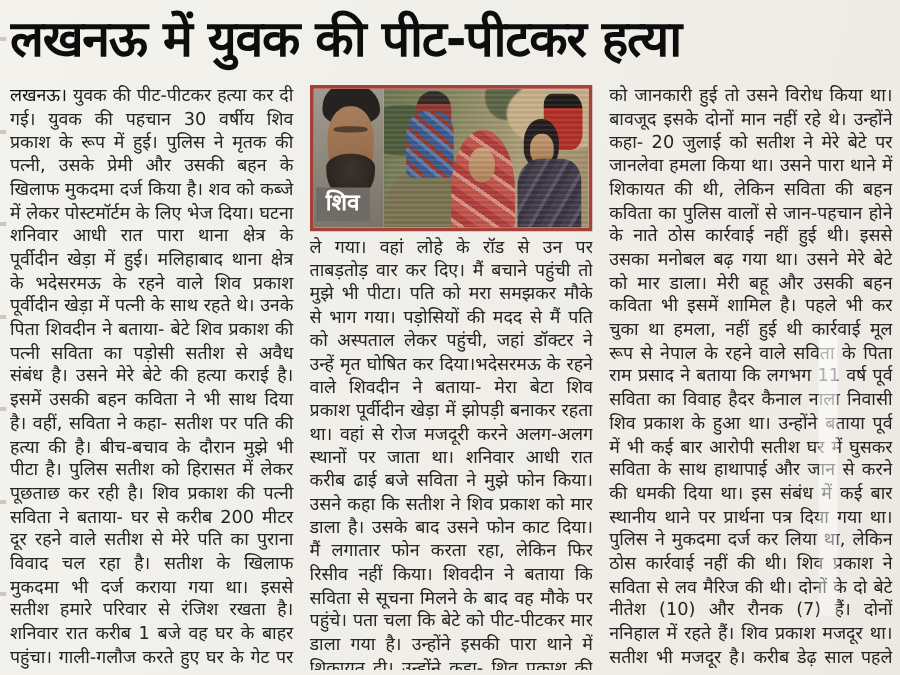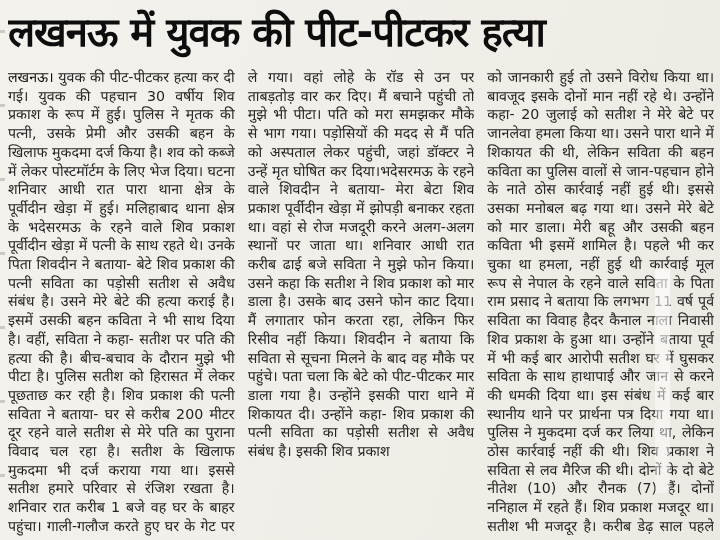--- a/index.html
+++ b/index.html
@@ -116,20 +116,40 @@
 
   <h1 class="headline">लखनऊ में युवक की पीट-पीटकर हत्या</h1>
 
   <div class="body-grid">
 
     <div class="col">
       <p><span class="dateline">लखनऊ।</span><span> युवक की पीट-पीटकर हत्या कर दी गई। युवक की पहचान 30 वर्षीय शिव प्रकाश के रूप में हुई। पुलिस ने मृतक की पत्नी, उसके प्रेमी और उसकी बहन के खिलाफ मुकदमा दर्ज किया है। शव को कब्जे में लेकर पोस्टमॉर्टम के लिए भेज दिया। घटना शनिवार आधी रात पारा थाना क्षेत्र के पूर्वीदीन खेड़ा में हुई। मलिहाबाद थाना क्षेत्र के भदेसरमऊ के रहने वाले शिव प्रकाश पूर्वीदीन खेड़ा में पत्नी के साथ रहते थे। उनके पिता शिवदीन ने बताया- बेटे शिव प्रकाश की पत्नी सविता का पड़ोसी सतीश से अवैध संबंध है। उसने मेरे बेटे की हत्या कराई है। इसमें उसकी बहन कविता ने भी साथ दिया है। वहीं, सविता ने कहा- सतीश पर पति की हत्या की है। बीच-बचाव के दौरान मुझे भी पीटा है। पुलिस सतीश को हिरासत में लेकर पूछताछ कर रही है। शिव प्रकाश की पत्नी सविता ने बताया- घर से करीब 200 मीटर दूर रहने वाले सतीश से मेरे पति का पुराना विवाद चल रहा है। सतीश के खिलाफ मुकदमा भी दर्ज कराया गया था। इससे सतीश हमारे परिवार से रंजिश रखता है। शनिवार रात करीब 1 बजे वह घर के बाहर पहुंचा। गाली-गलौज करते हुए घर के गेट पर लात मारने लगा। शोर-शराबा सुनकर पति ने गेट खोला। गेट खुलते ही सतीश पति को घसीटते हुए सड़क पर</span></p>
     </div>
 
     <div class="col">
+      <figure class="photo">
+        <div class="inset">
+          <div class="hair"></div>
+          <div class="face"></div>
+          <div class="brow"></div>
+          <div class="beard"></div>
+          <figcaption class="caption">शिव</figcaption>
+        </div>
+        <div class="scene">
+          <div class="fig-darkred"></div>
+          <div class="fig-blue"></div>
+          <div class="girl-scarf"></div>
+          <div class="girl-face"></div>
+          <div class="red-cloth"></div>
+          <div class="woman-hair"></div>
+          <div class="woman-face"></div>
+          <div class="woman-body"></div>
+          <div class="grain"></div>
+        </div>
+      </figure>
       <p>ले गया। वहां लोहे के रॉड से उन पर ताबड़तोड़ वार कर दिए। मैं बचाने पहुंची तो मुझे भी पीटा। पति को मरा समझकर मौके से भाग गया। पड़ोसियों की मदद से मैं पति को अस्पताल लेकर पहुंची, जहां डॉक्टर ने उन्हें मृत घोषित कर दिया।भदेसरमऊ के रहने वाले शिवदीन ने बताया- मेरा बेटा शिव प्रकाश पूर्वीदीन खेड़ा में झोपड़ी बनाकर रहता था। वहां से रोज मजदूरी करने अलग-अलग स्थानों पर जाता था। शनिवार आधी रात करीब ढाई बजे सविता ने मुझे फोन किया। उसने कहा कि सतीश ने शिव प्रकाश को मार डाला है। उसके बाद उसने फोन काट दिया। मैं लगातार फोन करता रहा, लेकिन फिर रिसीव नहीं किया। शिवदीन ने बताया कि सविता से सूचना मिलने के बाद वह मौके पर पहुंचे। पता चला कि बेटे को पीट-पीटकर मार डाला गया है। उन्होंने इसकी पारा थाने में शिकायत दी। उन्होंने कहा- शिव प्रकाश की पत्नी सविता का पड़ोसी सतीश से अवैध संबंध है। इसकी शिव प्रकाश</p>
     </div>
 
     <div class="col">
       <p>को जानकारी हुई तो उसने विरोध किया था। बावजूद इसके दोनों मान नहीं रहे थे। उन्होंने कहा- 20 जुलाई को सतीश ने मेरे बेटे पर जानलेवा हमला किया था। उसने पारा थाने में शिकायत की थी, लेकिन सविता की बहन कविता का पुलिस वालों से जान-पहचान होने के नाते ठोस कार्रवाई नहीं हुई थी। इससे उसका मनोबल बढ़ गया था। उसने मेरे बेटे को मार डाला। मेरी बहू और उसकी बहन कविता भी इसमें शामिल है। पहले भी कर चुका था हमला, नहीं हुई थी कार्रवाई मूल रूप से नेपाल के रहने वाले सविता के पिता राम प्रसाद ने बताया कि लगभग 11 वर्ष पूर्व सविता का विवाह हैदर कैनाल नाला निवासी शिव प्रकाश के हुआ था। उन्होंने बताया पूर्व में भी कई बार आरोपी सतीश घर में घुसकर सविता के साथ हाथापाई और जान से करने की धमकी दिया था। इस संबंध में कई बार स्थानीय थाने पर प्रार्थना पत्र दिया गया था। पुलिस ने मुकदमा दर्ज कर लिया था, लेकिन ठोस कार्रवाई नहीं की थी। शिव प्रकाश ने सविता से लव मैरिज की थी। दोनों के दो बेटे नीतेश (10) और रौनक (7) हैं। दोनों ननिहाल में रहते हैं। शिव प्रकाश मजदूर था। सतीश भी मजदूर है। करीब डेढ़ साल पहले सविता संतोष के संपर्क में आई थी।</p>
     </div>
 
   </div>
 
   <div class="light-band"></div>

